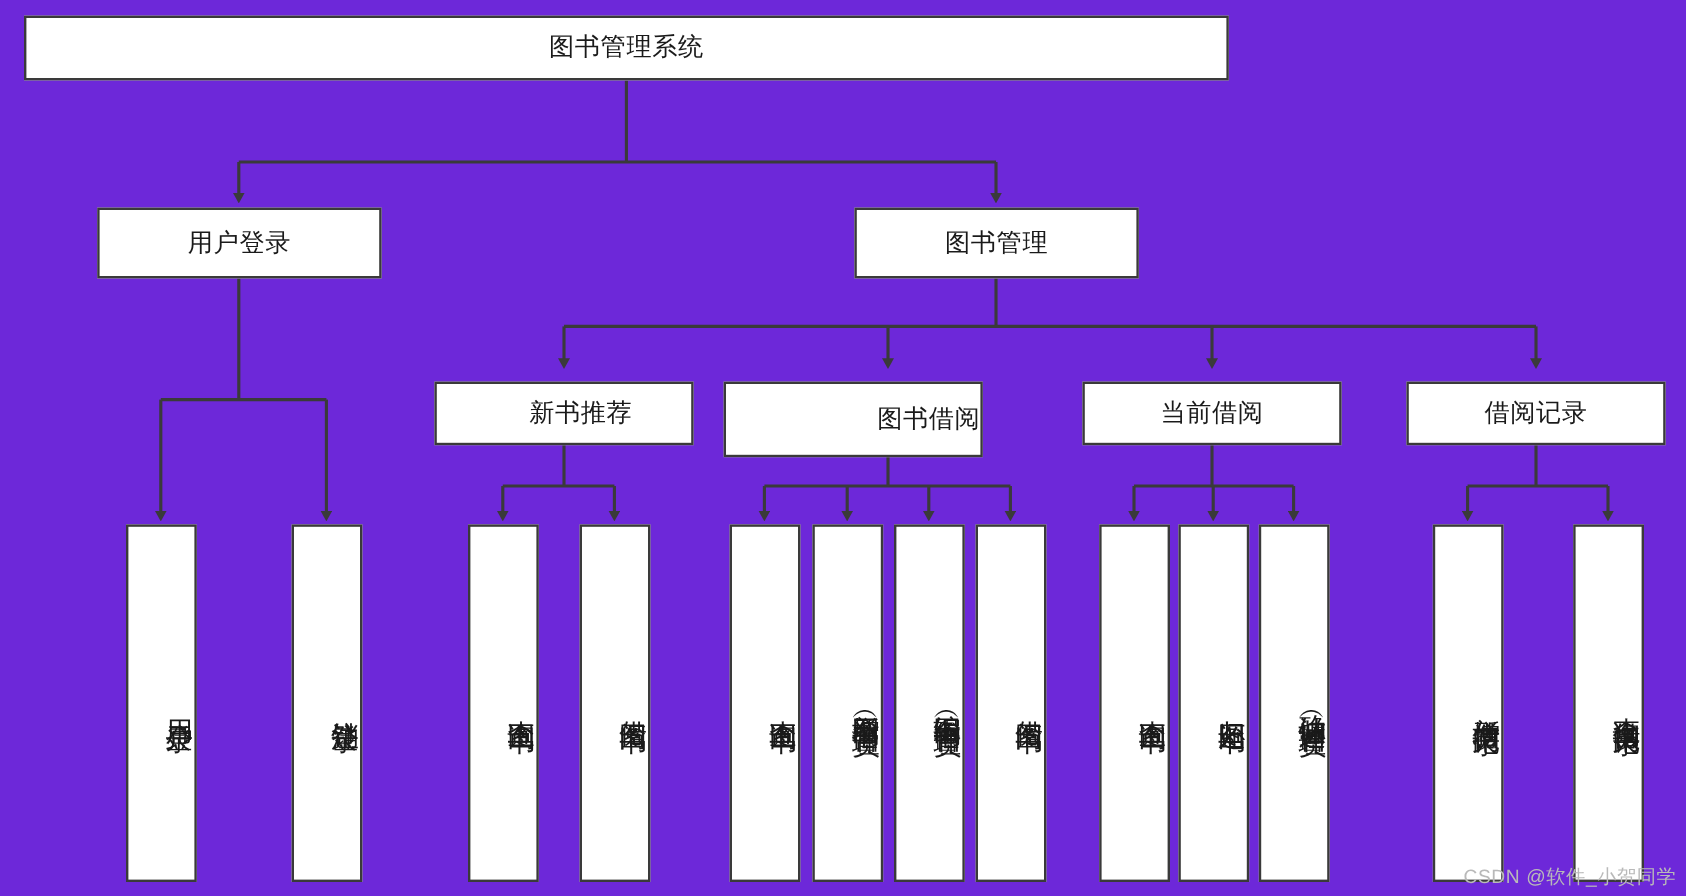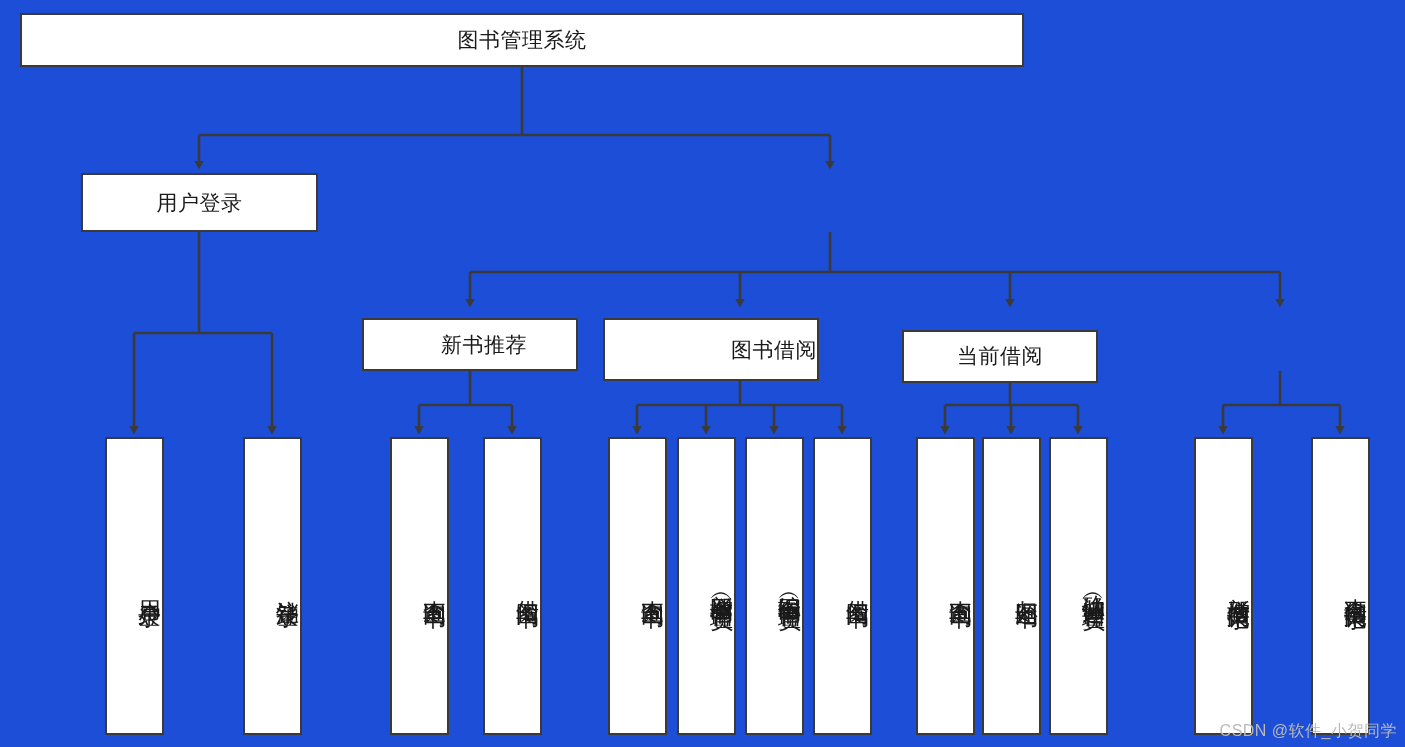--- a/index.html
+++ b/index.html
@@ -7,21 +7,21 @@
     padding: 0;
     background: #ffffff;
   }
   body {
     font-family: "Liberation Sans", "DejaVu Sans", sans-serif;
   }
   #canvas {
     position: relative;
     width: 1405px;
     height: 747px;
-    background: #1d4ed8;
+    background: #6d28d9;
     overflow: hidden;
   }
   #wires {
     position: absolute;
     left: 0;
     top: 0;
     width: 1405px;
     height: 747px;
     pointer-events: none;
   }
@@ -118,29 +118,35 @@
     </g>
   </svg>
 
   <div class="node horiz" style="left:20px; top:13px; width:1004px; height:54px;">
     <span>图书管理系统</span>
   </div>
 
   <div class="node horiz" style="left:81px; top:173px; width:237px; height:59px;">
     <span>用户登录</span>
   </div>
+  <div class="node horiz" style="left:712px; top:173px; width:237px; height:59px;">
+    <span>图书管理</span>
+  </div>
 
   <div class="node horiz" style="left:362px; top:318px; width:216px; height:53px;padding-left:28px;">
     <span>新书推荐</span>
   </div>
   <div class="node horiz" style="left:603px; top:318px; width:216px; height:63px;justify-content:flex-end;">
     <span>图书借阅</span>
   </div>
-  <div class="node horiz" style="left:902px; top:330px; width:196px; height:53px;font-family:Liberation Serif, serif;">
+  <div class="node horiz" style="left:902px; top:318px; width:216px; height:53px;">
     <span>当前借阅</span>
+  </div>
+  <div class="node horiz" style="left:1172px; top:318px; width:216px; height:53px;">
+    <span>借阅记录</span>
   </div>
 
   <div class="node vert" style="left:105px; top:437px; width:59px; height:298px;">
     <span>用户登录</span>
   </div>
   <div class="node vert" style="left:243px; top:437px; width:59px; height:298px;">
     <span>注销登录</span>
   </div>
 
   <div class="node vert" style="left:390px; top:437px; width:59px; height:298px;">

